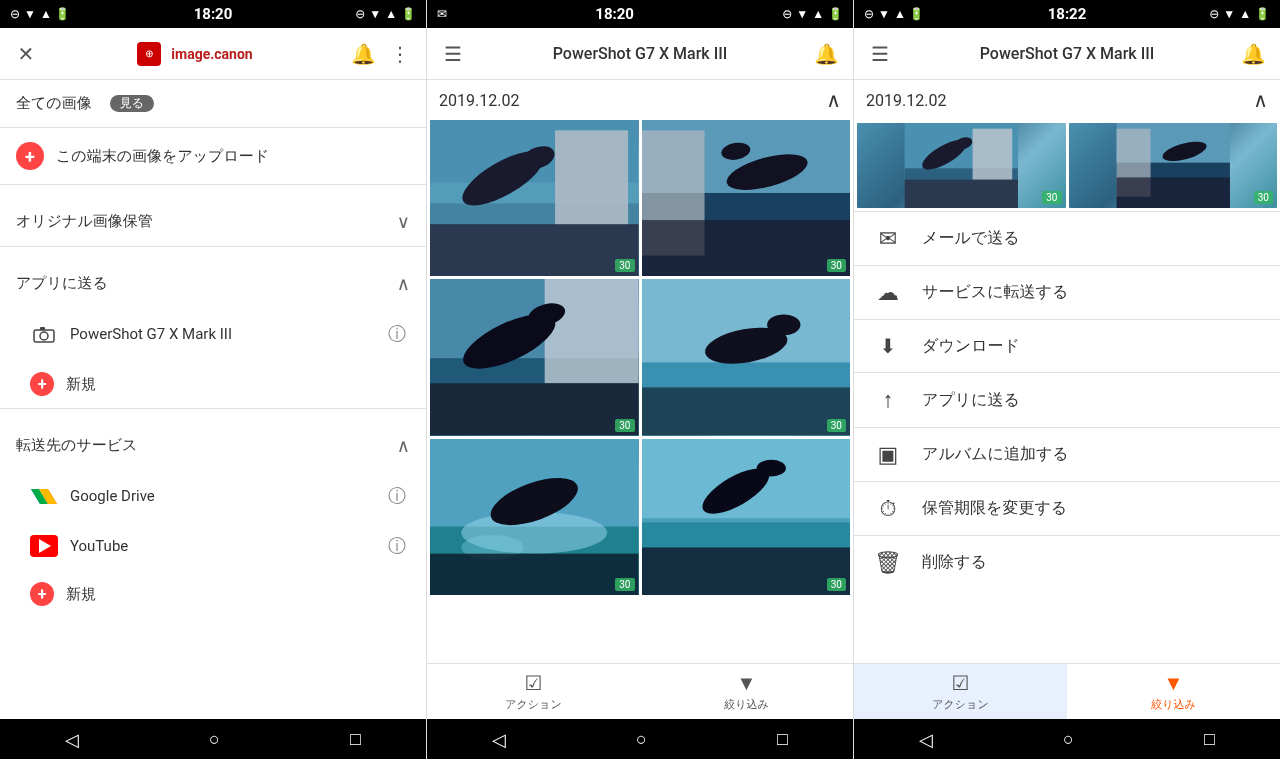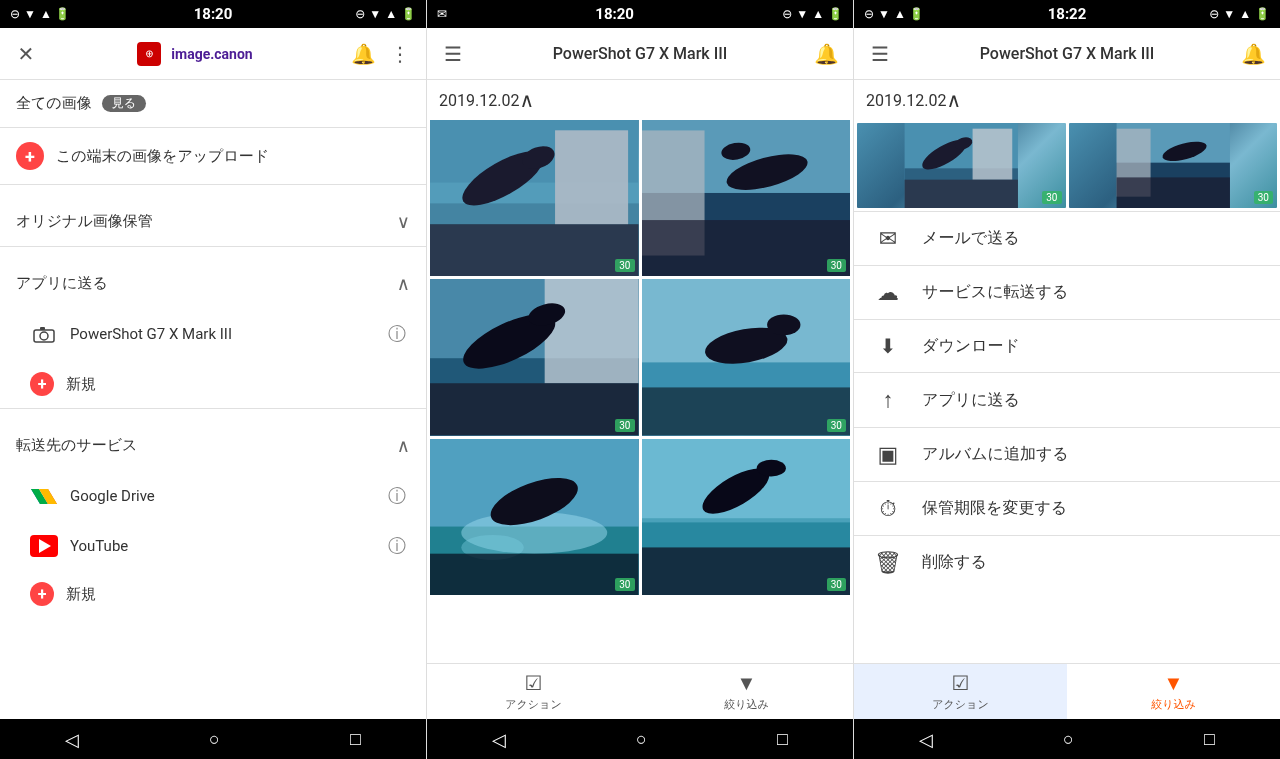--- a/index.html
+++ b/index.html
@@ -58,21 +58,21 @@
     .app-bar-icon {
       width: 28px;
       height: 28px;
       display: flex;
       align-items: center;
       justify-content: center;
       cursor: pointer;
       font-size: 20px;
       color: #555;
     }
-    .canon-logo { color: #4c1d95; font-size: 14px; font-weight: bold; }
+    .canon-logo { color: #b91c1c; font-size: 14px; font-weight: bold; }
     .canon-icon {
       width: 24px; height: 24px;
       background: #cc0000;
       border-radius: 4px;
       display: inline-flex;
       align-items: center;
       justify-content: center;
       color: white;
       font-size: 10px;
       margin-right: 4px;
@@ -81,20 +81,21 @@
     
     .panel-content { flex: 1; overflow-y: auto; background: #fff; }
 
     .section-header {
       display: flex;
       align-items: center;
       padding: 14px 16px;
       font-size: 15px;
       color: #333;
       font-weight: 500;
+      gap: 8px;
     }
     .section-header .badge {
       margin-left: 10px;
       background: #666;
       color: #fff;
       border-radius: 12px;
       padding: 0 10px;
       font-size: 12px;
       font-weight: normal;
     }
@@ -166,20 +167,21 @@
       background: rgba(50, 180, 100, 0.85);
       color: white;
       font-size: 10px;
       padding: 1px 4px;
       border-radius: 2px;
     }
 
     .date-row {
       display: flex;
       align-items: center;
+      justify-content: space-between;
       padding: 8px 12px;
       font-size: 16px;
       color: #333;
     }
 
     
     .bottom-nav {
       height: 56px;
       border-top: 1px solid #e0e0e0;
       display: flex;

